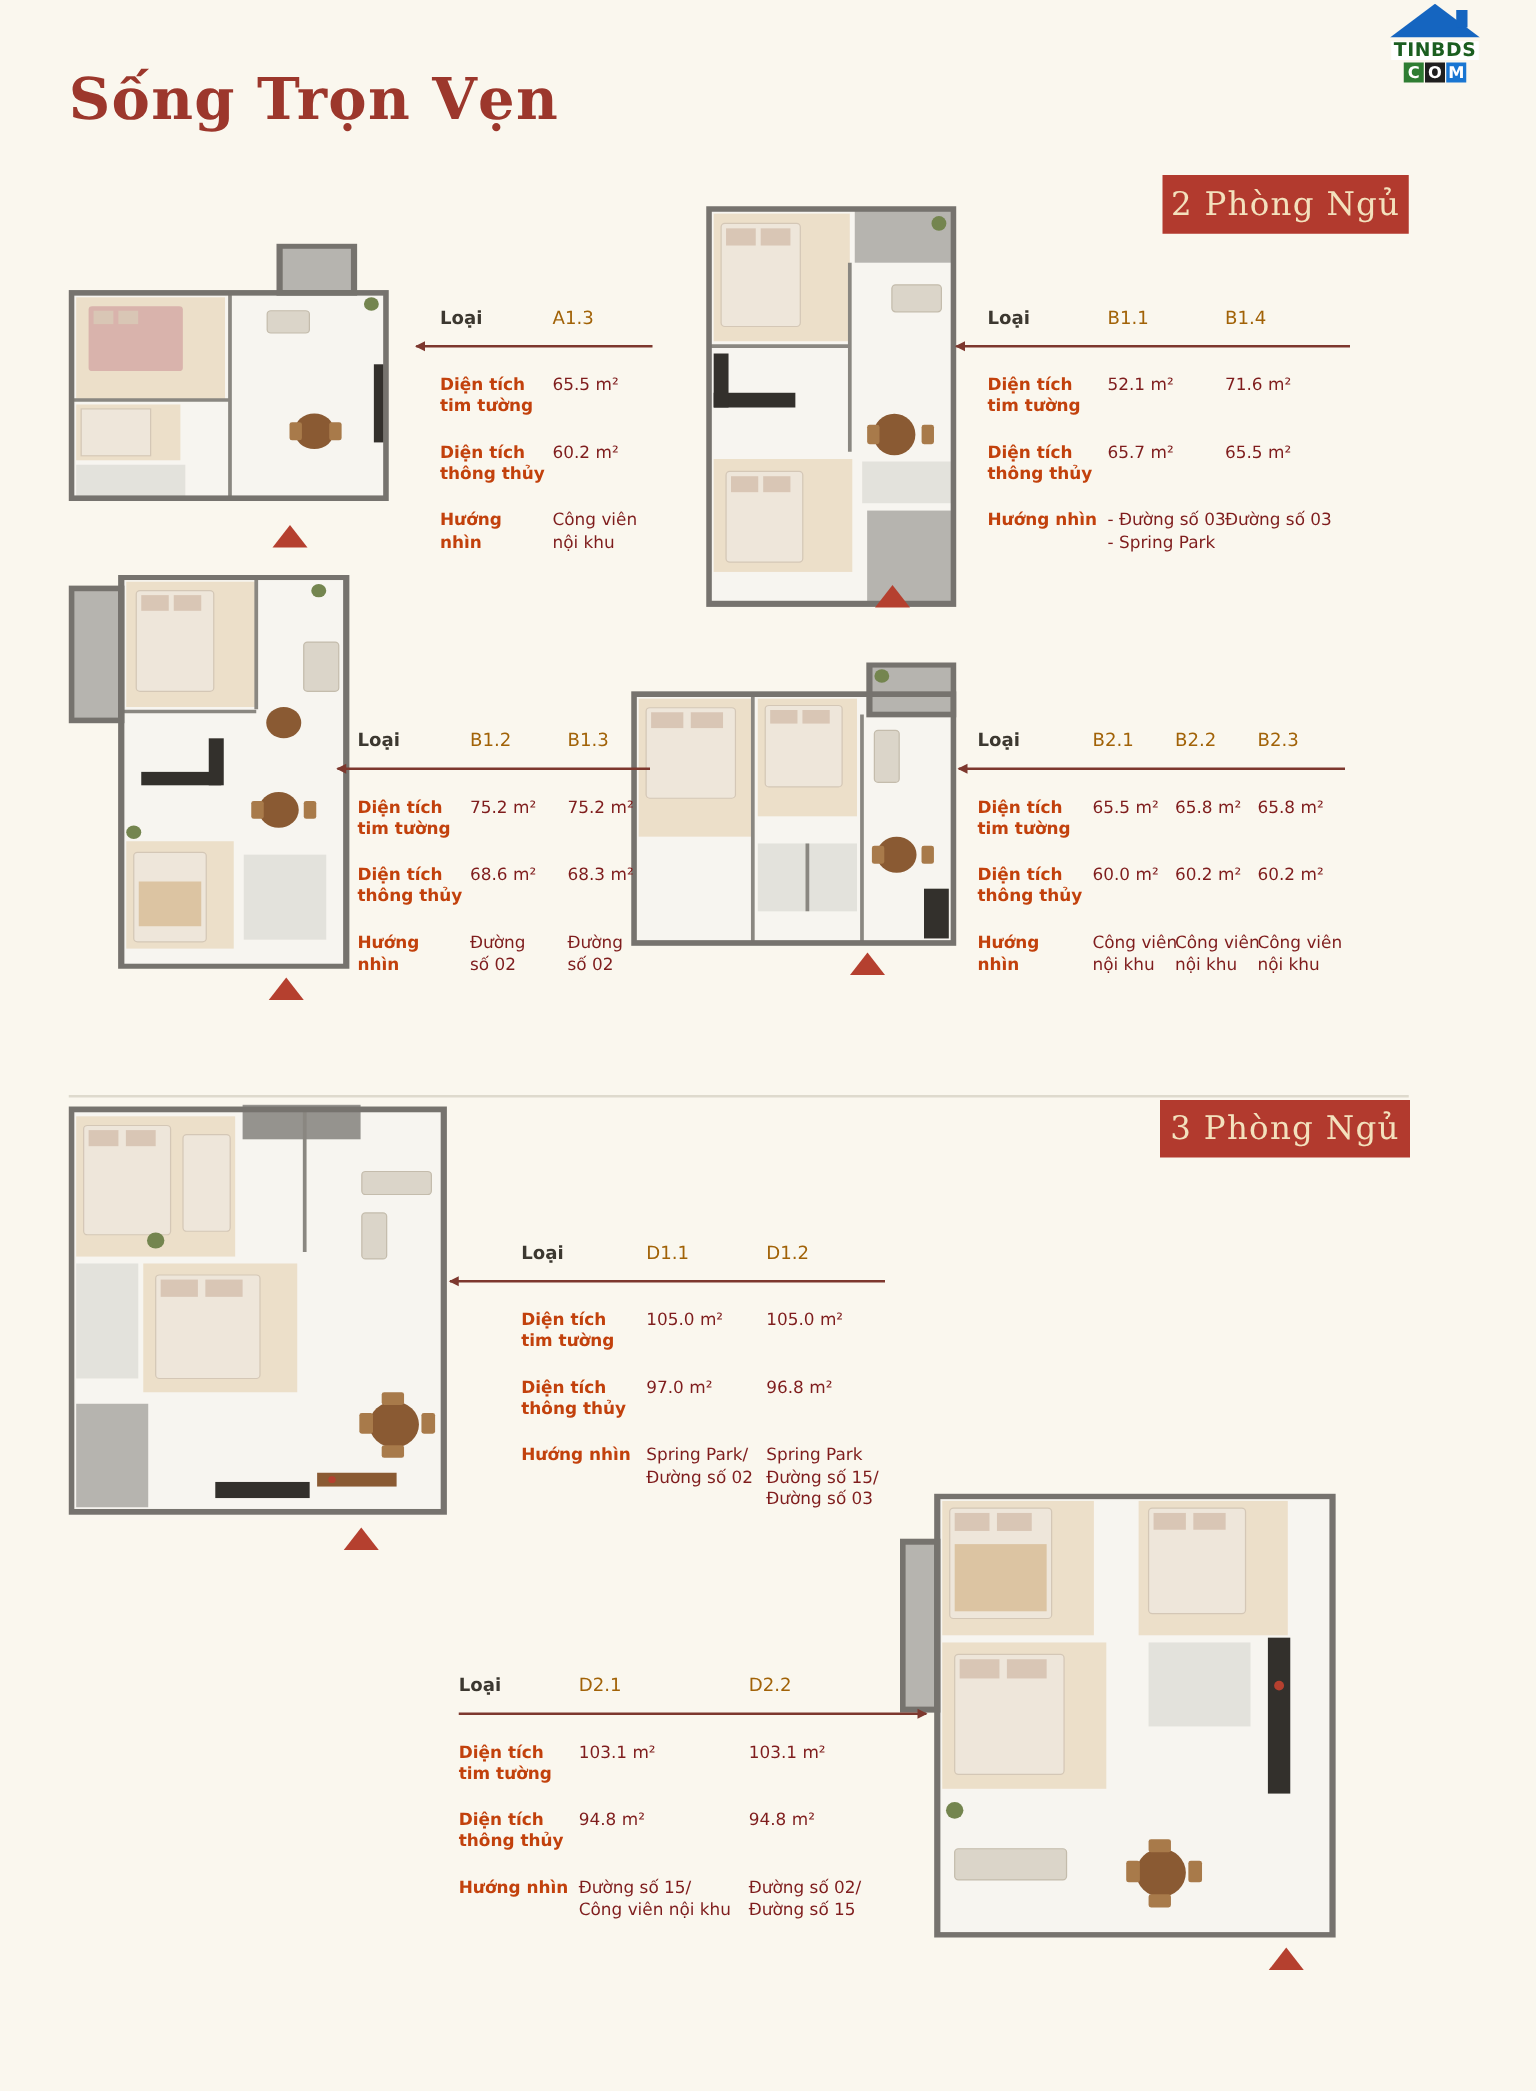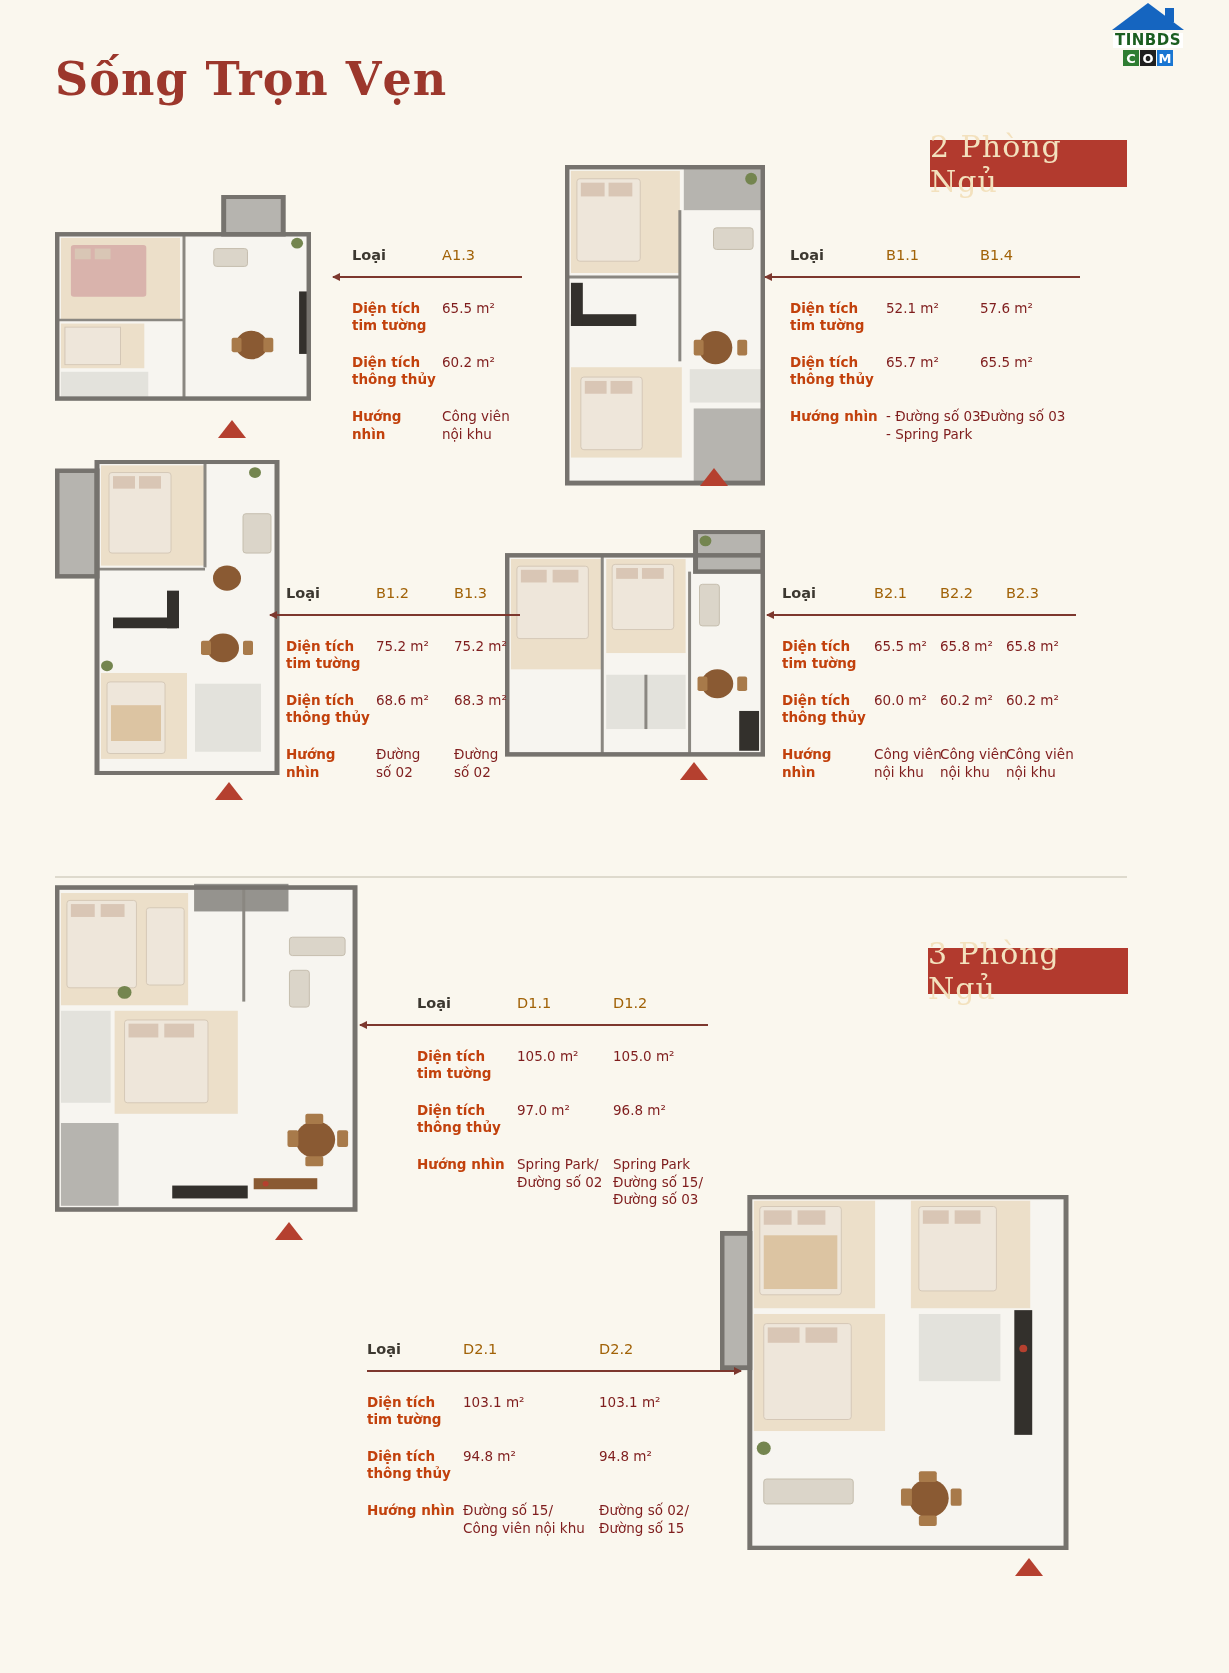--- a/index.html
+++ b/index.html
@@ -18,25 +18,25 @@
     position:absolute;left:55px;top:52px;margin:0;
     font-family:"DejaVu Serif", serif;
     font-size:46px;font-weight:600;letter-spacing:1px;
     color:#9c372c;
   }
   .banner{
     position:absolute;
     background:#b23a2e;
     color:#f3e1bd;
     font-family:"DejaVu Serif", serif;
-    font-size:30px;letter-spacing:1px;
+    font-size:26px;letter-spacing:1px;
     display:flex;align-items:center;justify-content:center;
   }
   .banner-2br{left:930px;top:140px;width:197px;height:47px;}
-  .banner-3br{left:928px;top:948px;width:200px;height:46px;}
+  .banner-3br{left:928px;top:880px;width:200px;height:46px;}
   .divider{
     position:absolute;left:55px;top:876px;width:1072px;height:2px;
     background:#dedacd;
   }
   
   .logo{position:absolute;left:1112px;top:3px;width:72px;text-align:center;}
   .logo-roof{display:block;margin:0 auto;}
   .logo-top{
     font-size:15px;font-weight:bold;letter-spacing:0.5px;
     color:#1b5e20;background:#ffffff;display:inline-block;
@@ -321,21 +321,21 @@
   <div id="t1" class="spec-table conn-left" style="left:790px;top:246px;">
       <div class="spec-row hdr" style="grid-template-columns: 96px 94px 100px;">
         <div class="spec-label">Loại</div>
         <div class="spec-val">B1.1</div>
         <div class="spec-val">B1.4</div>
       </div>
       <div class="spec-line"></div>
       <div class="spec-row" style="grid-template-columns: 96px 94px 100px;">
         <div class="spec-label">Diện tích tim tường</div>
         <div class="spec-val">52.1 m²</div>
-        <div class="spec-val">57.6 m²</div>
+        <div class="spec-val">71.6 m²</div>
       </div>
       <div class="spec-row" style="grid-template-columns: 96px 94px 100px;">
         <div class="spec-label">Diện tích thông thủy</div>
         <div class="spec-val">65.7 m²</div>
         <div class="spec-val">65.5 m²</div>
       </div>
       <div class="spec-row" style="grid-template-columns: 96px 94px 100px;">
         <div class="spec-label">Hướng nhìn</div>
         <div class="spec-val">- Đường số 03
 - Spring Park</div>

